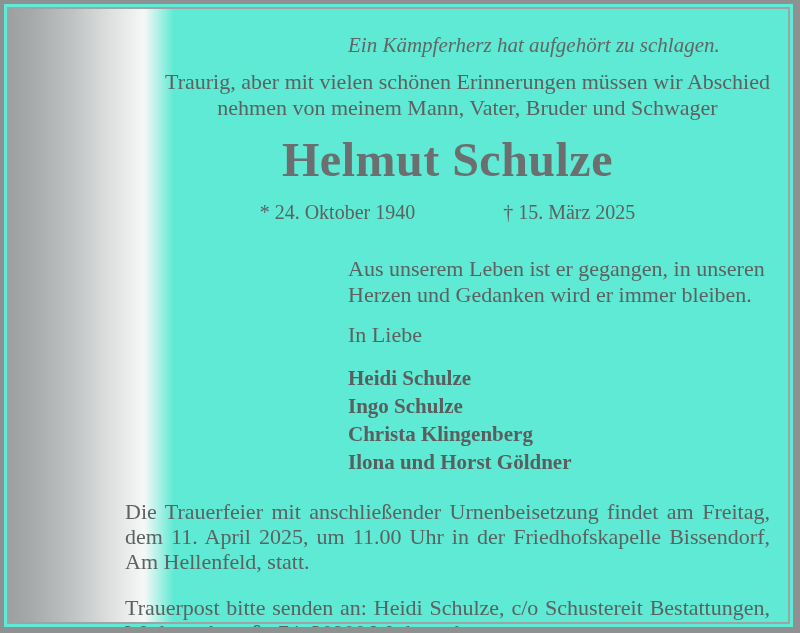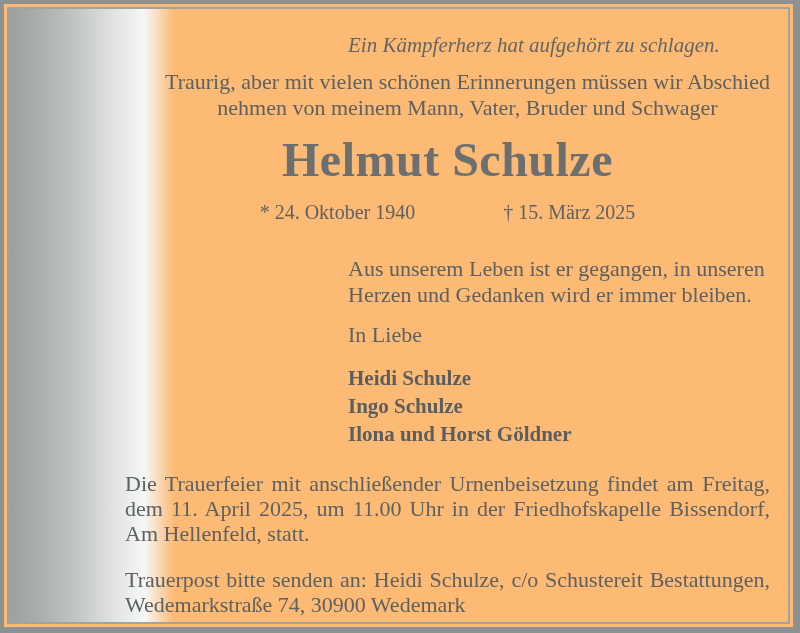--- a/index.html
+++ b/index.html
@@ -2,21 +2,21 @@
 <html><head>
 <meta charset="utf-8">
 <style>
   html,body { margin:0; padding:0; background:#ffffff; }
   * { box-sizing: border-box; }
 
   .page {
     position: relative;
     width: 800px;
     height: 633px;
-    background: #fdba74;
+    background: #5eead4;
     border-style: solid;
     border-color: #8e9191;
     border-width: 4px 7px 6px 4px;
     font-family: "Liberation Serif", "DejaVu Serif", serif;
     color: #5d6161;
     overflow: hidden;
   }
 
   .inner-frame {
     position: absolute;
@@ -125,20 +125,21 @@
       <div class="tribute">
           <div class="text-line">Aus unserem Leben ist er gegangen, in unseren</div>
           <div class="text-line">Herzen und Gedanken wird er immer bleiben.</div>
         </div>
 
       <div class="closing">In Liebe</div>
 
       <div class="mourners">
           <div class="mourner-line">Heidi Schulze</div>
           <div class="mourner-line">Ingo Schulze</div>
+          <div class="mourner-line">Christa Klingenberg</div>
           <div class="mourner-line">Ilona und Horst Göldner</div>
         </div>
     </div>
 
     <div class="funeral">
         <div class="text-line">Die Trauerfeier mit anschließender Urnenbeisetzung findet am Freitag,</div>
         <div class="text-line">dem 11. April 2025, um 11.00 Uhr in der Friedhofskapelle Bissendorf,</div>
         <div class="text-line">Am Hellenfeld, statt.</div>
       </div>
 

